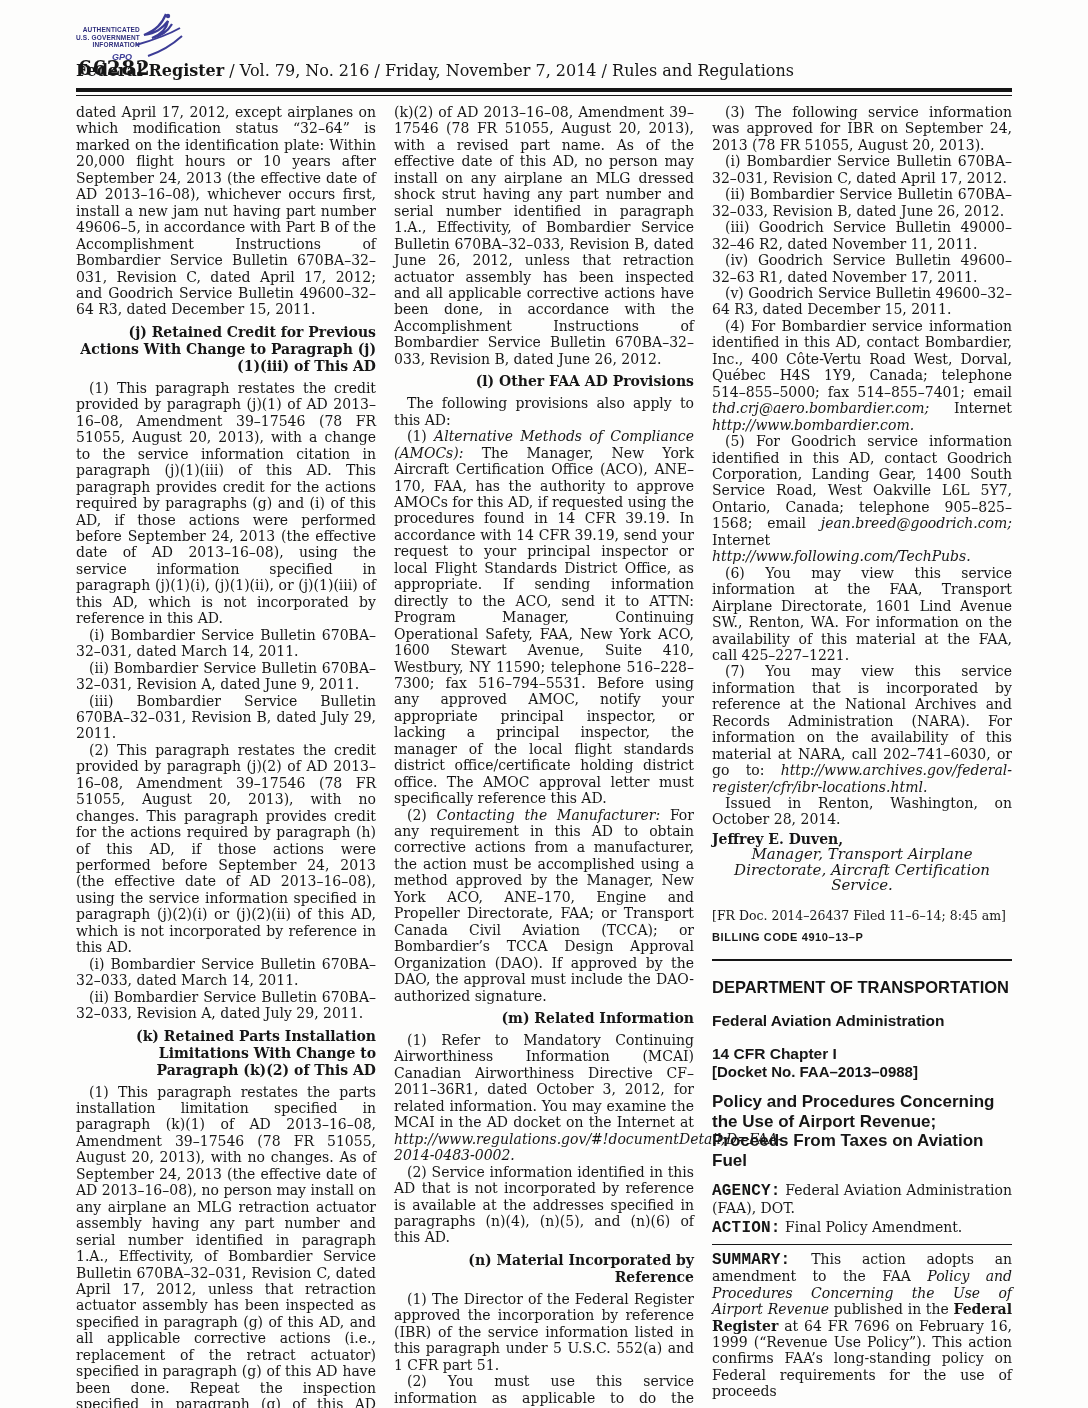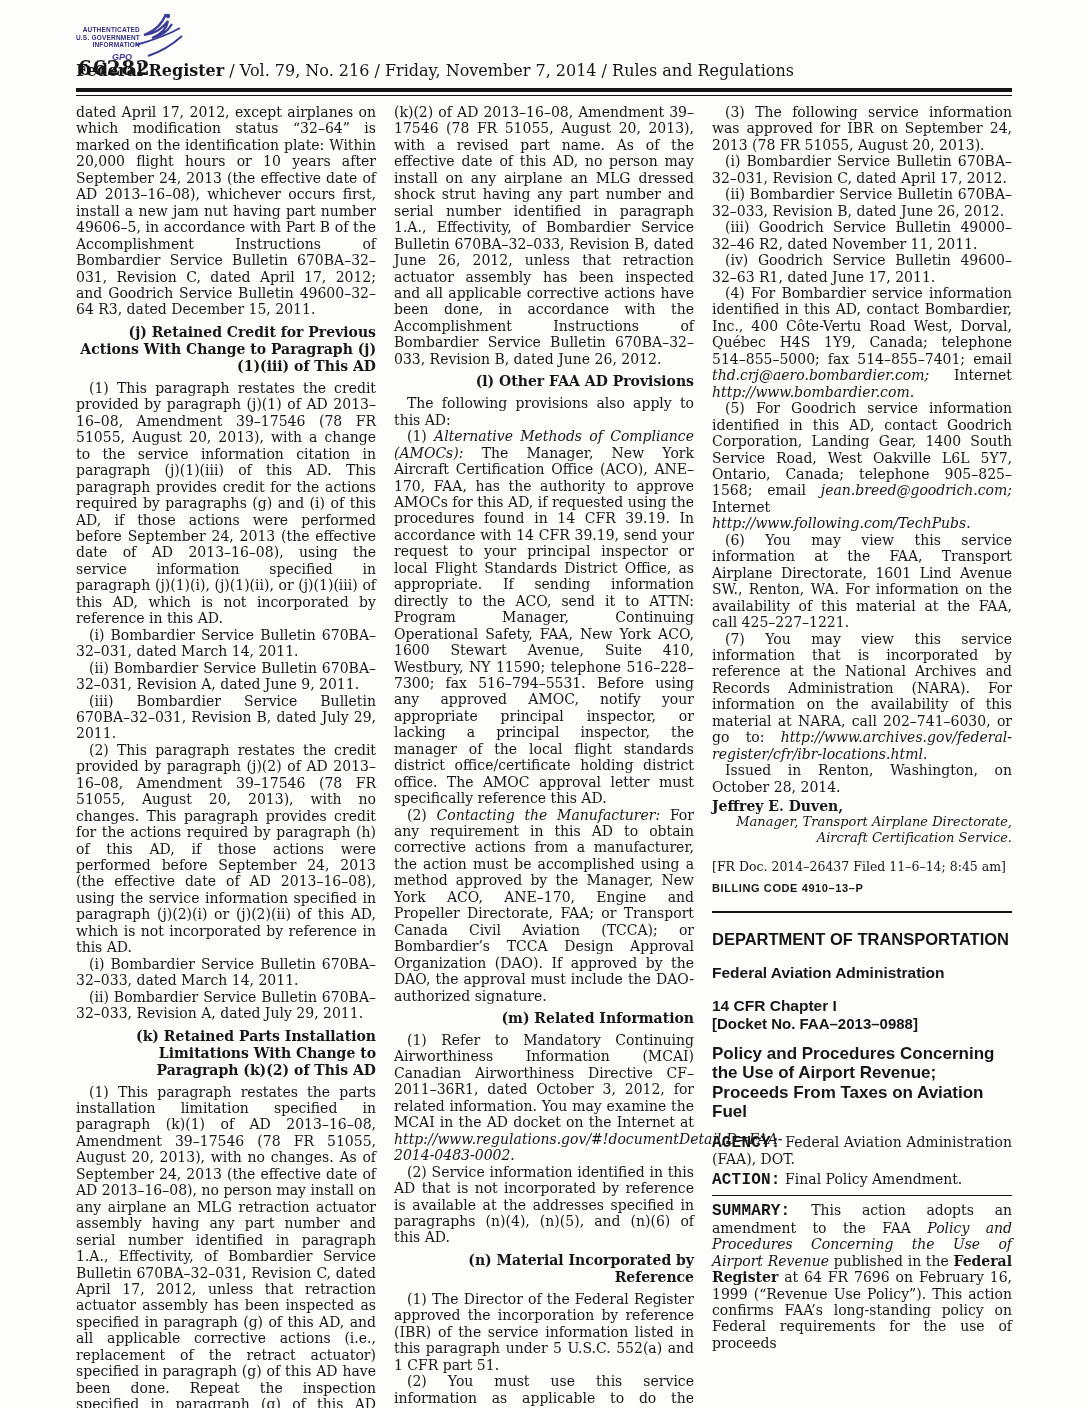--- a/index.html
+++ b/index.html
@@ -51,21 +51,21 @@
     font-size:14px; line-height:16.45px;
     text-align:justify;
   }
   .p { text-indent:13px; }
   .p.flush { text-indent:0; }
   .bh {
     font-size:14px; line-height:17px; font-weight:bold;
     text-align:right; margin:6px 0 5px;
   }
   .signame  { font-weight:bold; margin-top:3px; }
-  .sigtitle { font-style:italic; font-size:13px; line-height:15.5px; text-align:right; }
+  .sigtitle { font-style:italic; font-size:15px; line-height:15.5px; text-align:center; }
   .frdoc    { font-size:12.5px; line-height:15px; margin-top:14px; text-align:left; }
   .billing  {
     font-family:"Liberation Sans", sans-serif;
     font-size:11px; font-weight:bold; letter-spacing:.6px;
     margin-top:6px; text-align:left;
   }
   .sect-rule { height:2px; background:#151515; margin:14px 0 0; }
   .sans-h {
     font-family:"Liberation Sans", sans-serif;
     font-weight:bold; text-align:left;
@@ -141,21 +141,22 @@
       <h3 class="bh">(n) Material Incorporated by Reference</h3>
       <p class="p">(1) The Director of the Federal Register approved the incorporation by reference (IBR) of the service information listed in this paragraph under 5 U.S.C. 552(a) and 1 CFR part 51.</p>
       <p class="p">(2) You must use this service information as applicable to do the actions required by this AD, unless this AD specifies otherwise.</p>
     </div>
 
     <div class="col">
       <p class="p">(3) The following service information was approved for IBR on September 24, 2013 (78 FR 51055, August 20, 2013).</p>
       <p class="p">(i) Bombardier Service Bulletin 670BA–32–031, Revision C, dated April 17, 2012.</p>
       <p class="p">(ii) Bombardier Service Bulletin 670BA–32–033, Revision B, dated June 26, 2012.</p>
       <p class="p">(iii) Goodrich Service Bulletin 49000–32–46 R2, dated November 11, 2011.</p>
-      <p class="p">(iv) Goodrich Service Bulletin 49600–32–63 R1, dated June 17, 2011.</p>
+      <p class="p">(iv) Goodrich Service Bulletin 49600–32–63 R1, dated November 17, 2011.</p>
+      <p class="p">(v) Goodrich Service Bulletin 49600–32–64 R3, dated December 15, 2011.</p>
       <p class="p"><span>(4) For Bombardier service information identified in this AD, contact Bombardier, Inc., 400 Côte-Vertu Road West, Dorval, Québec H4S 1Y9, Canada; telephone 514–855–5000; fax 514–855–7401; email </span><span style="font-style: italic;">thd.crj@aero.bombardier.com; </span><span>Internet </span><span style="font-style: italic;">http://www.bombardier.com.</span></p>
       <p class="p"><span>(5) For Goodrich service information identified in this AD, contact Goodrich Corporation, Landing Gear, 1400 South Service Road, West Oakville L6L 5Y7, Ontario, Canada; telephone 905–825–1568; email </span><span style="font-style: italic;">jean.breed@goodrich.com; </span><span>Internet </span><span style="font-style: italic;">http://www.following.com/TechPubs.</span></p>
       <p class="p">(6) You may view this service information at the FAA, Transport Airplane Directorate, 1601 Lind Avenue SW., Renton, WA. For information on the availability of this material at the FAA, call 425–227–1221.</p>
       <p class="p"><span>(7) You may view this service information that is incorporated by reference at the National Archives and Records Administration (NARA). For information on the availability of this material at NARA, call 202–741–6030, or go to: </span><span style="font-style: italic;">http://www.archives.gov/federal-register/cfr/ibr-locations.html.</span></p>
       <p class="p">Issued in Renton, Washington, on October 28, 2014.</p>
       <p class="signame">Jeffrey E. Duven,</p>
       <p class="sigtitle">Manager, Transport Airplane Directorate, Aircraft Certification Service.</p>
       <p class="frdoc">[FR Doc. 2014–26437 Filed 11–6–14; 8:45 am]</p>
       <p class="billing">BILLING CODE 4910–13–P</p>
 

